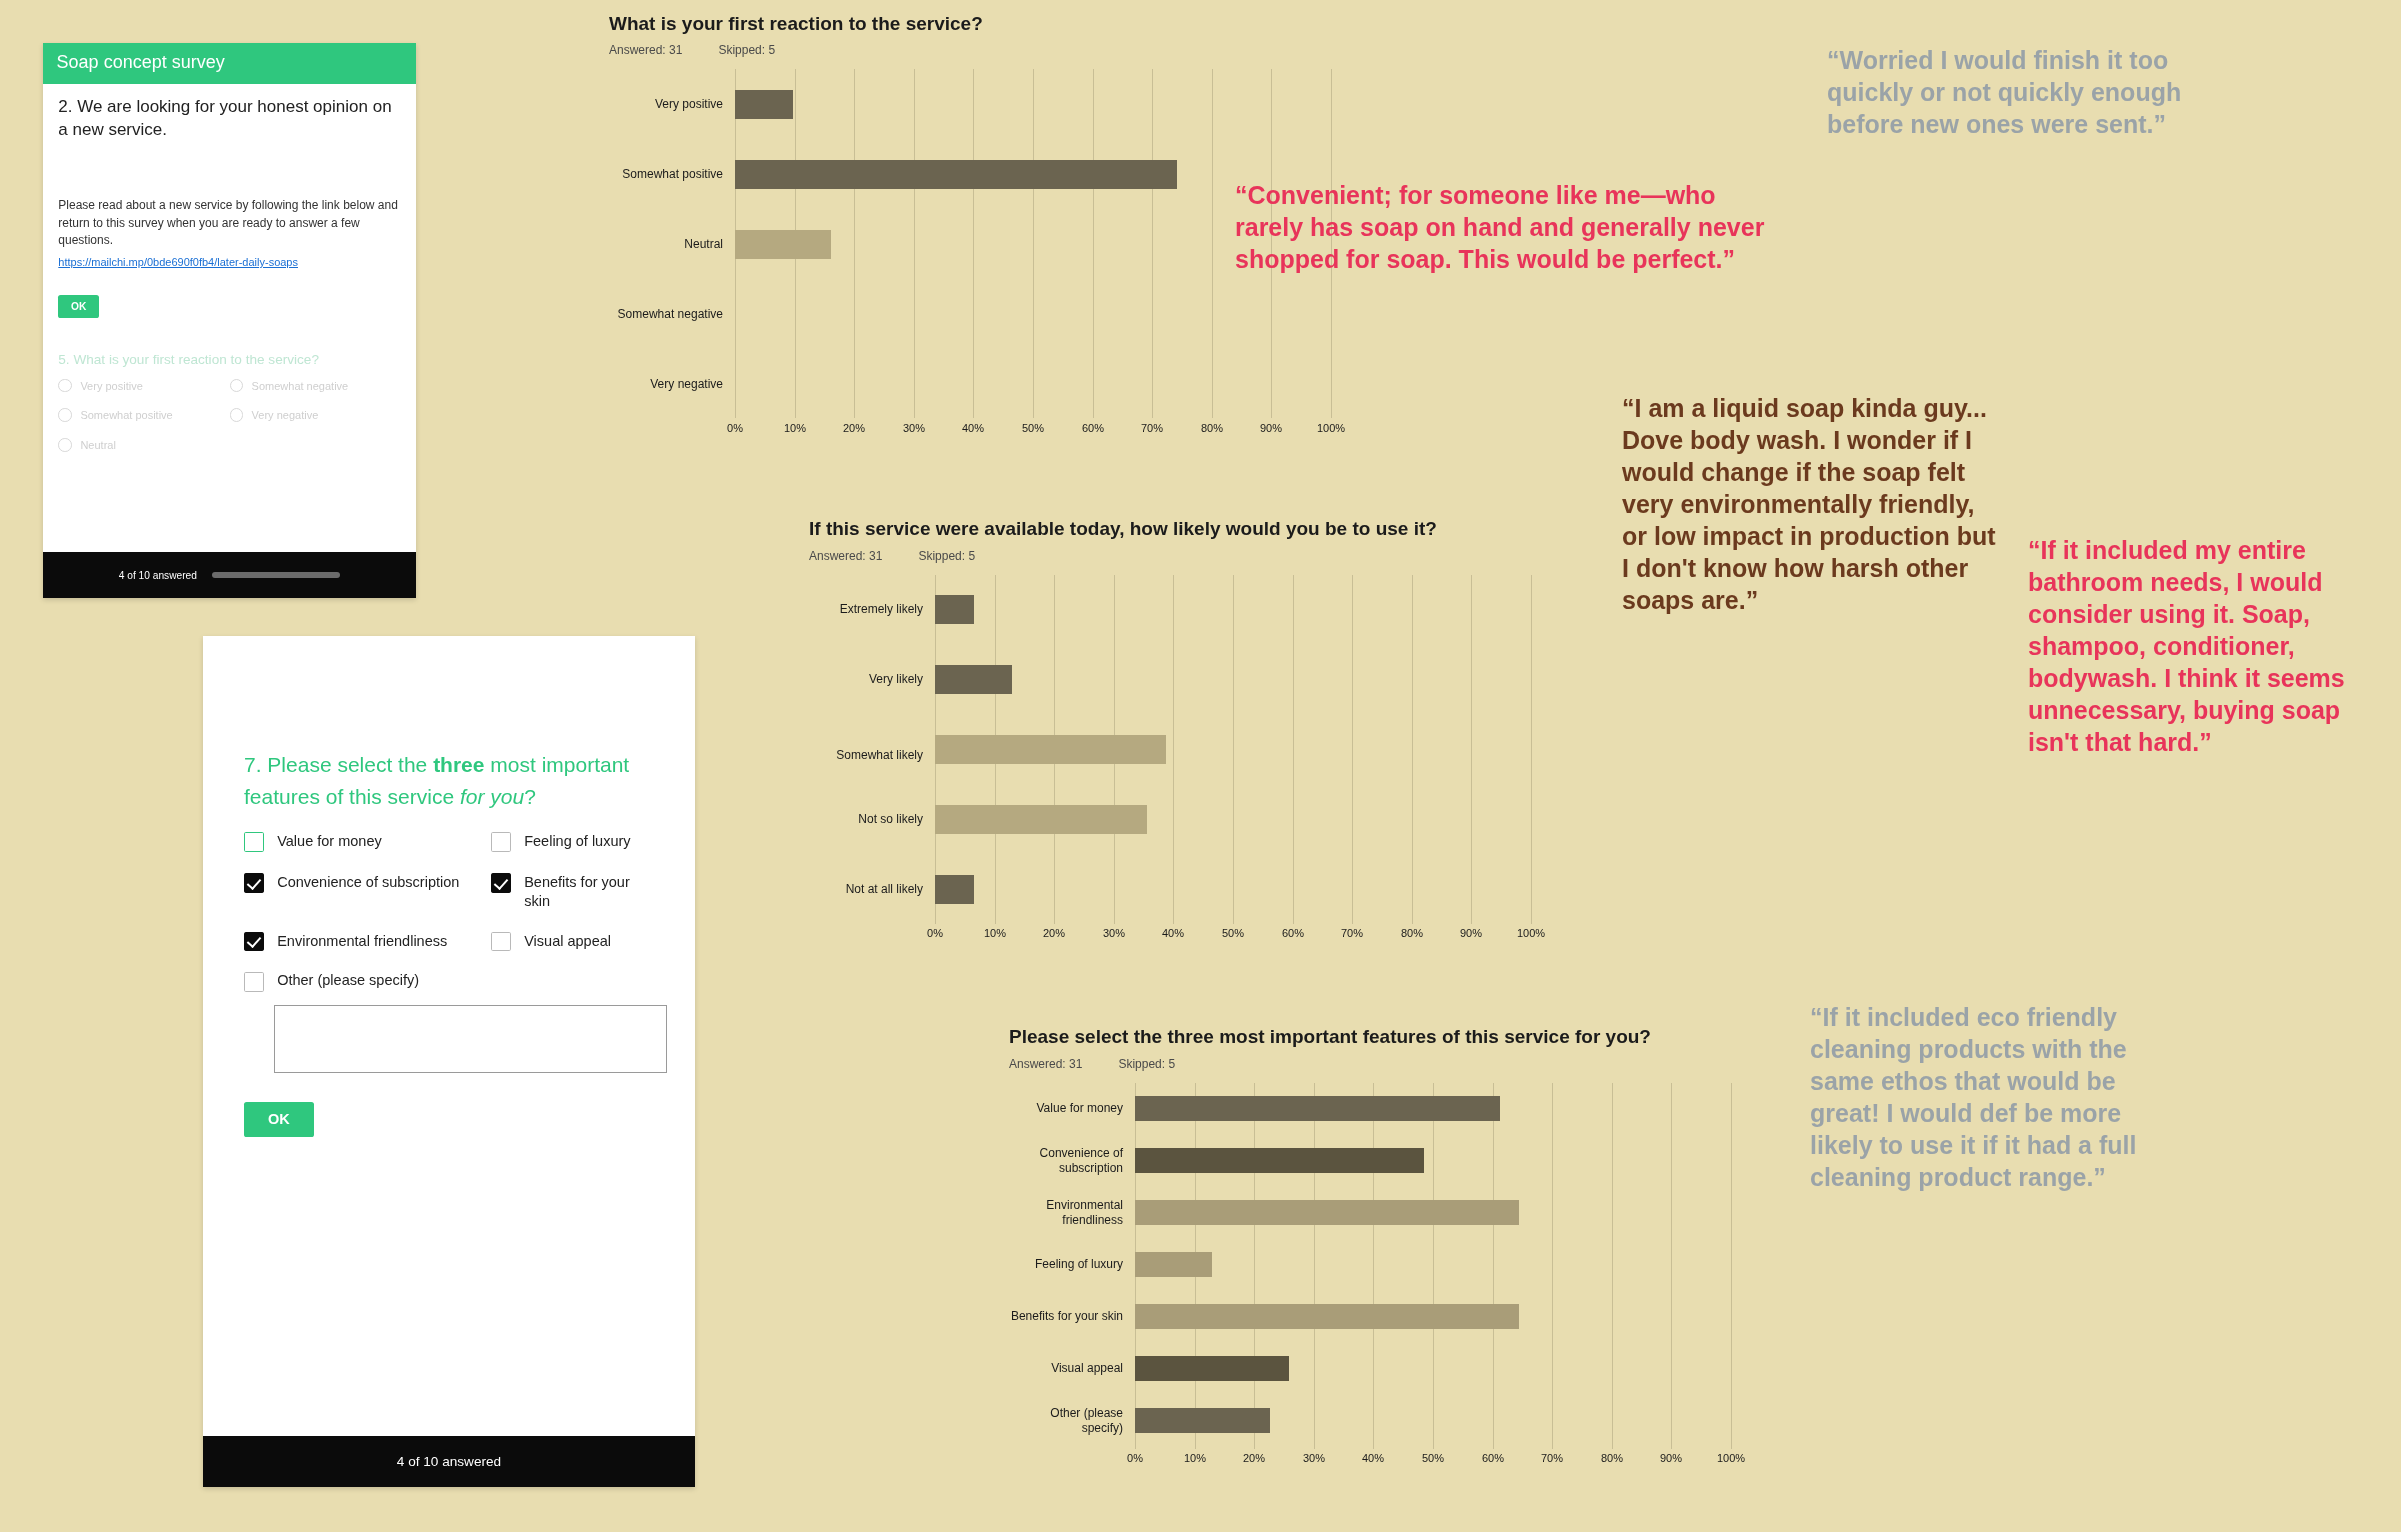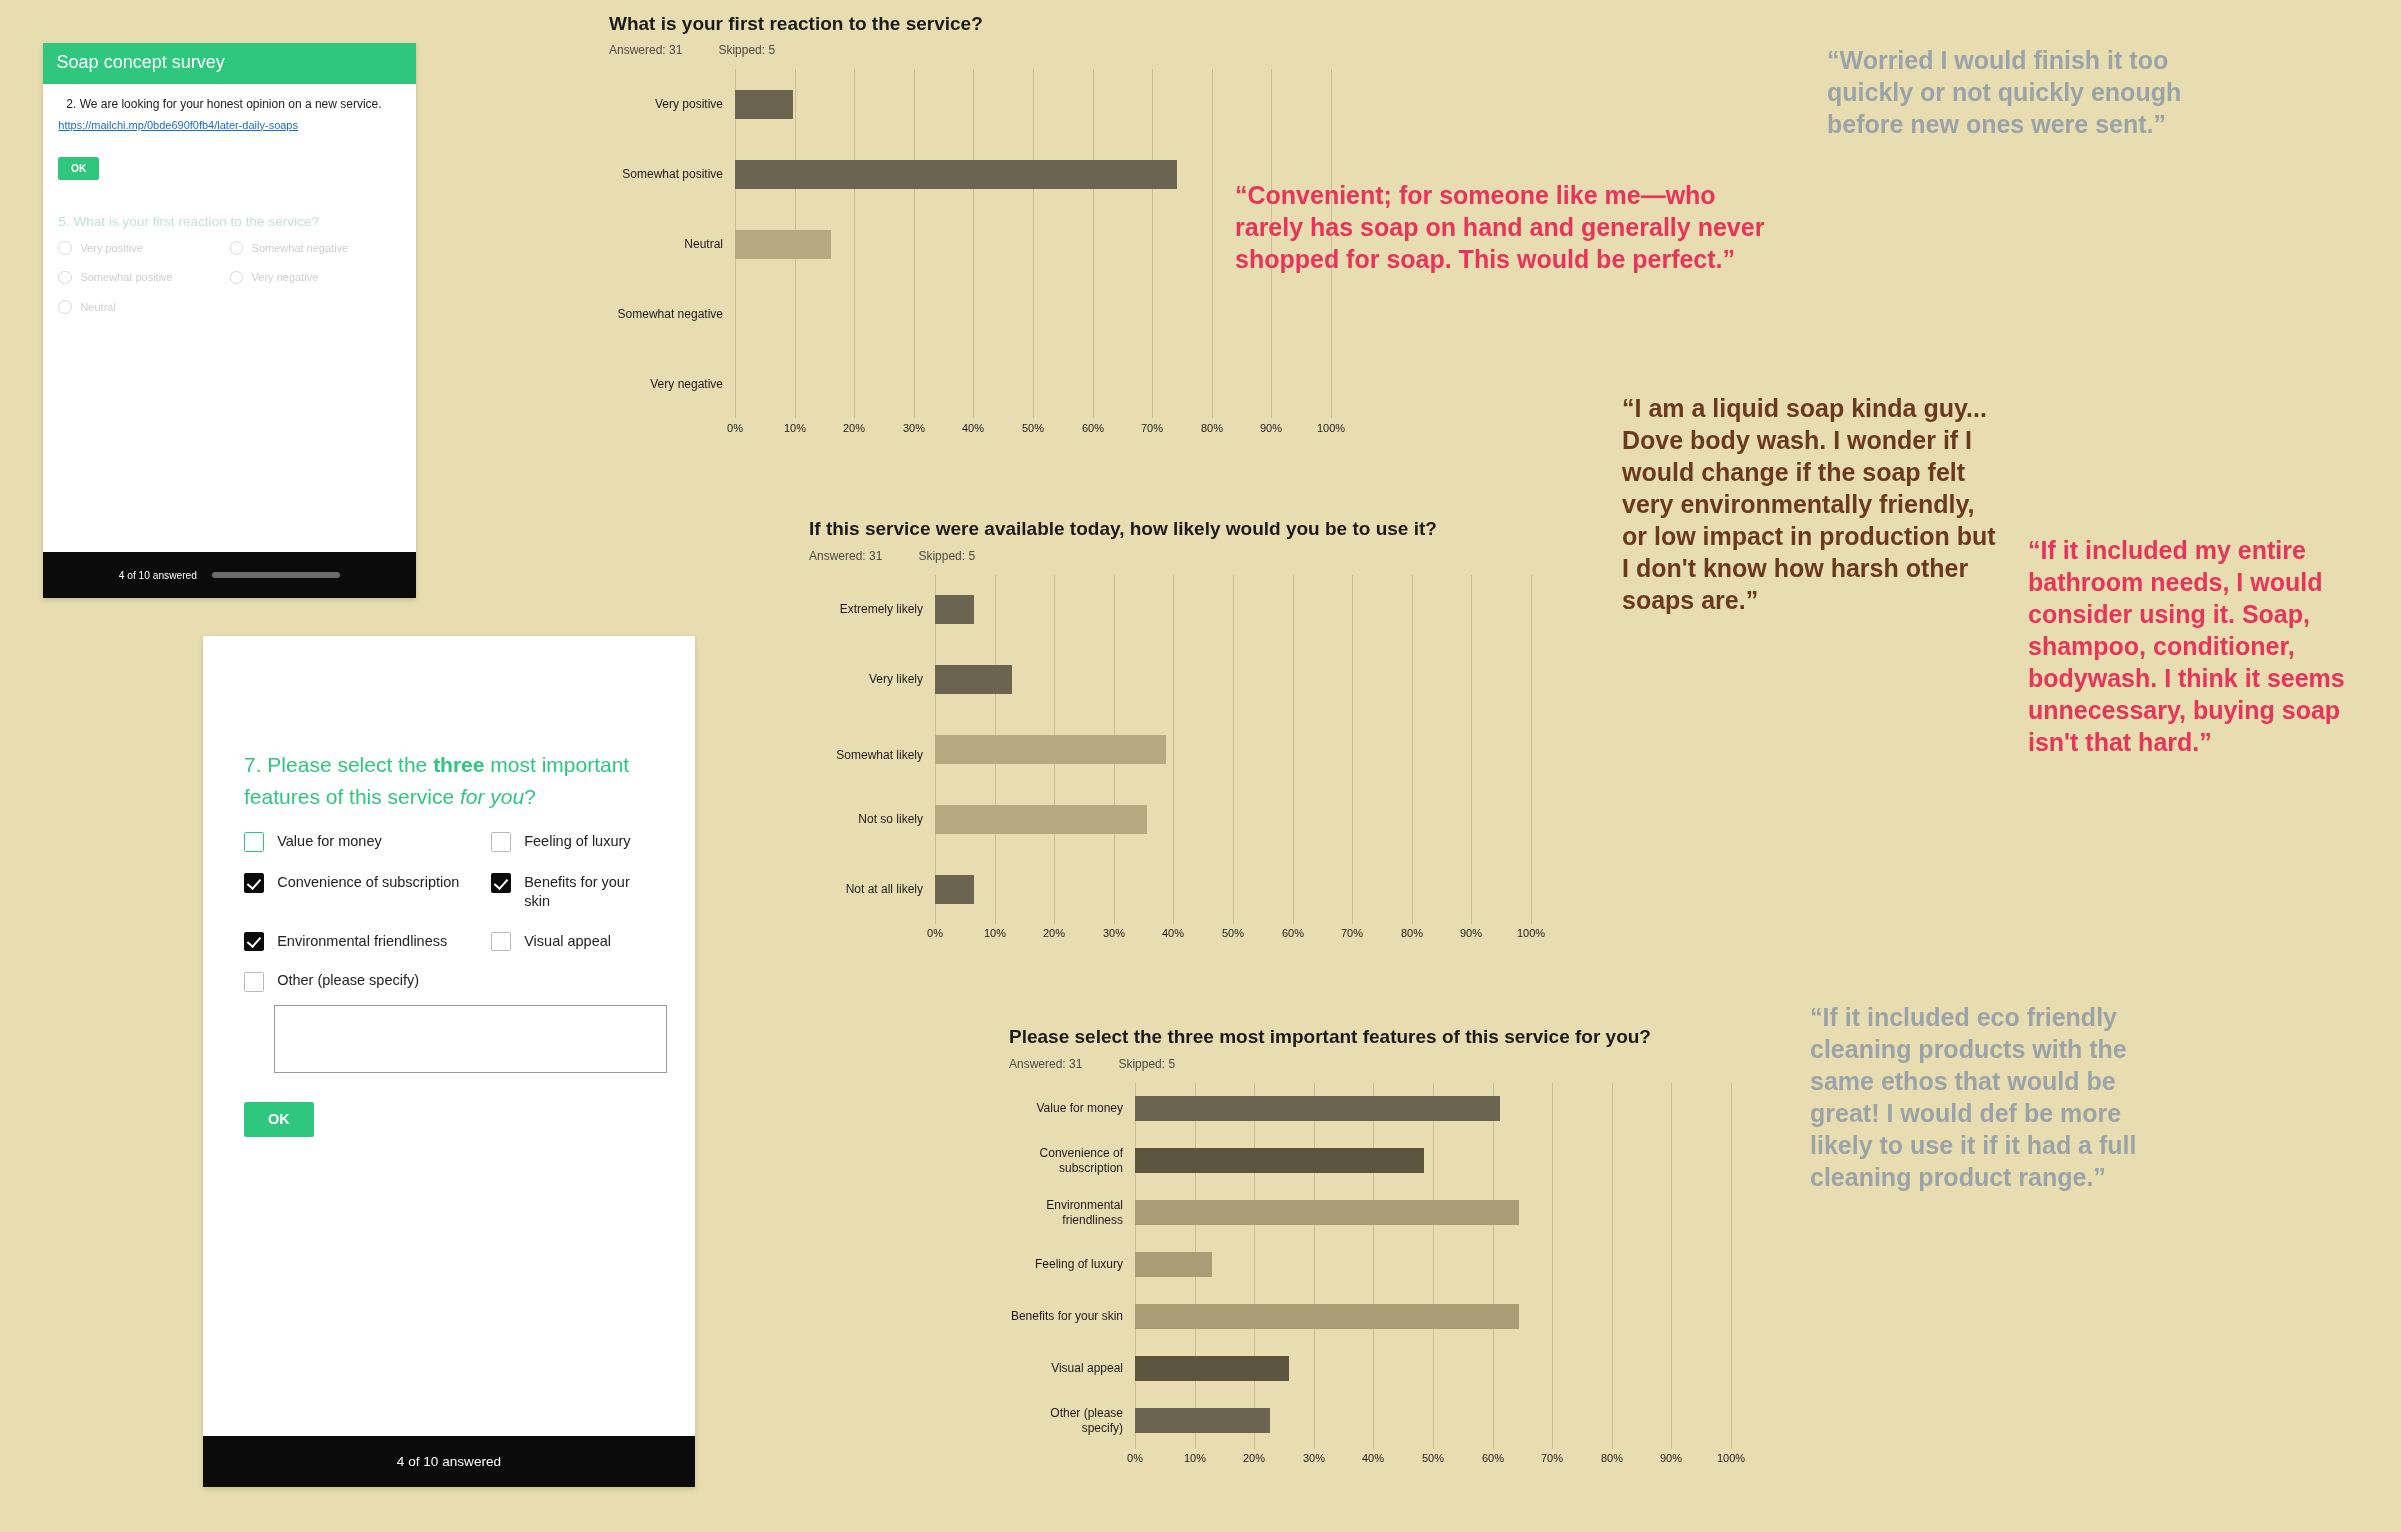--- a/index.html
+++ b/index.html
@@ -17,21 +17,21 @@
     position:absolute; left:43px; top:43px; width:373px; height:555px;
     background:#ffffff;
     box-shadow:0 1.7px 5.1px rgba(0,0,0,.15);
   }
   .s1-header {
     background:#2fc77e; color:#fff;
     font-size:18px; padding:9.4px 13.6px 10.2px 13.6px;
     font-weight:400;
   }
   .s1-body { padding:12px 15.3px 0 15.3px; position:relative; height:479px; }
-  .s1-q { font-size:12px; color:#222; line-height:1.35;margin-left:8px; }
+  .s1-q { font-size:17px; color:#222; line-height:1.35; }
   .s1-instr { font-size:12px; color:#333; line-height:1.45; margin-top:56px; }
   .s1-link { font-size:11px; color:#1a6fd4; text-decoration:underline; display:block; margin-top:6.8px; word-break:break-all; }
   .s1-ok {
     margin-top:26.4px;
     background:#2fc77e; color:#fff; border:none;
     font-size:10.2px; font-weight:700;
     padding:6px 12.8px; border-radius:2.6px; cursor:pointer;
   }
   .s1-next { margin-top:34px; }
   .s1-next-q { font-size:13.6px; color:#bfe6d3; }
@@ -107,20 +107,21 @@
   .q-gray { color:#9aa3a8; }
   .q-brown { color:#6b3a1e; }
 </style>
 </head>
 <body>
 
 <div class="survey1">
   <div class="s1-header">Soap concept survey</div>
   <div class="s1-body">
     <div class="s1-q">2. We are looking for your honest opinion on a new service.</div>
+    <div class="s1-instr">Please read about a new service by following the link below and return to this survey when you are ready to answer a few questions.</div>
     <a class="s1-link" href="#">https://mailchi.mp/0bde690f0fb4/later-daily-soaps</a>
     <button class="s1-ok">OK</button>
 
     <div class="s1-next">
       <div class="s1-next-q">5. What is your first reaction to the service?</div>
       <div class="s1-opts">
         <div class="s1-opt">
           <span class="radio-ghost"></span>
           <span>Very positive</span>
         </div>

